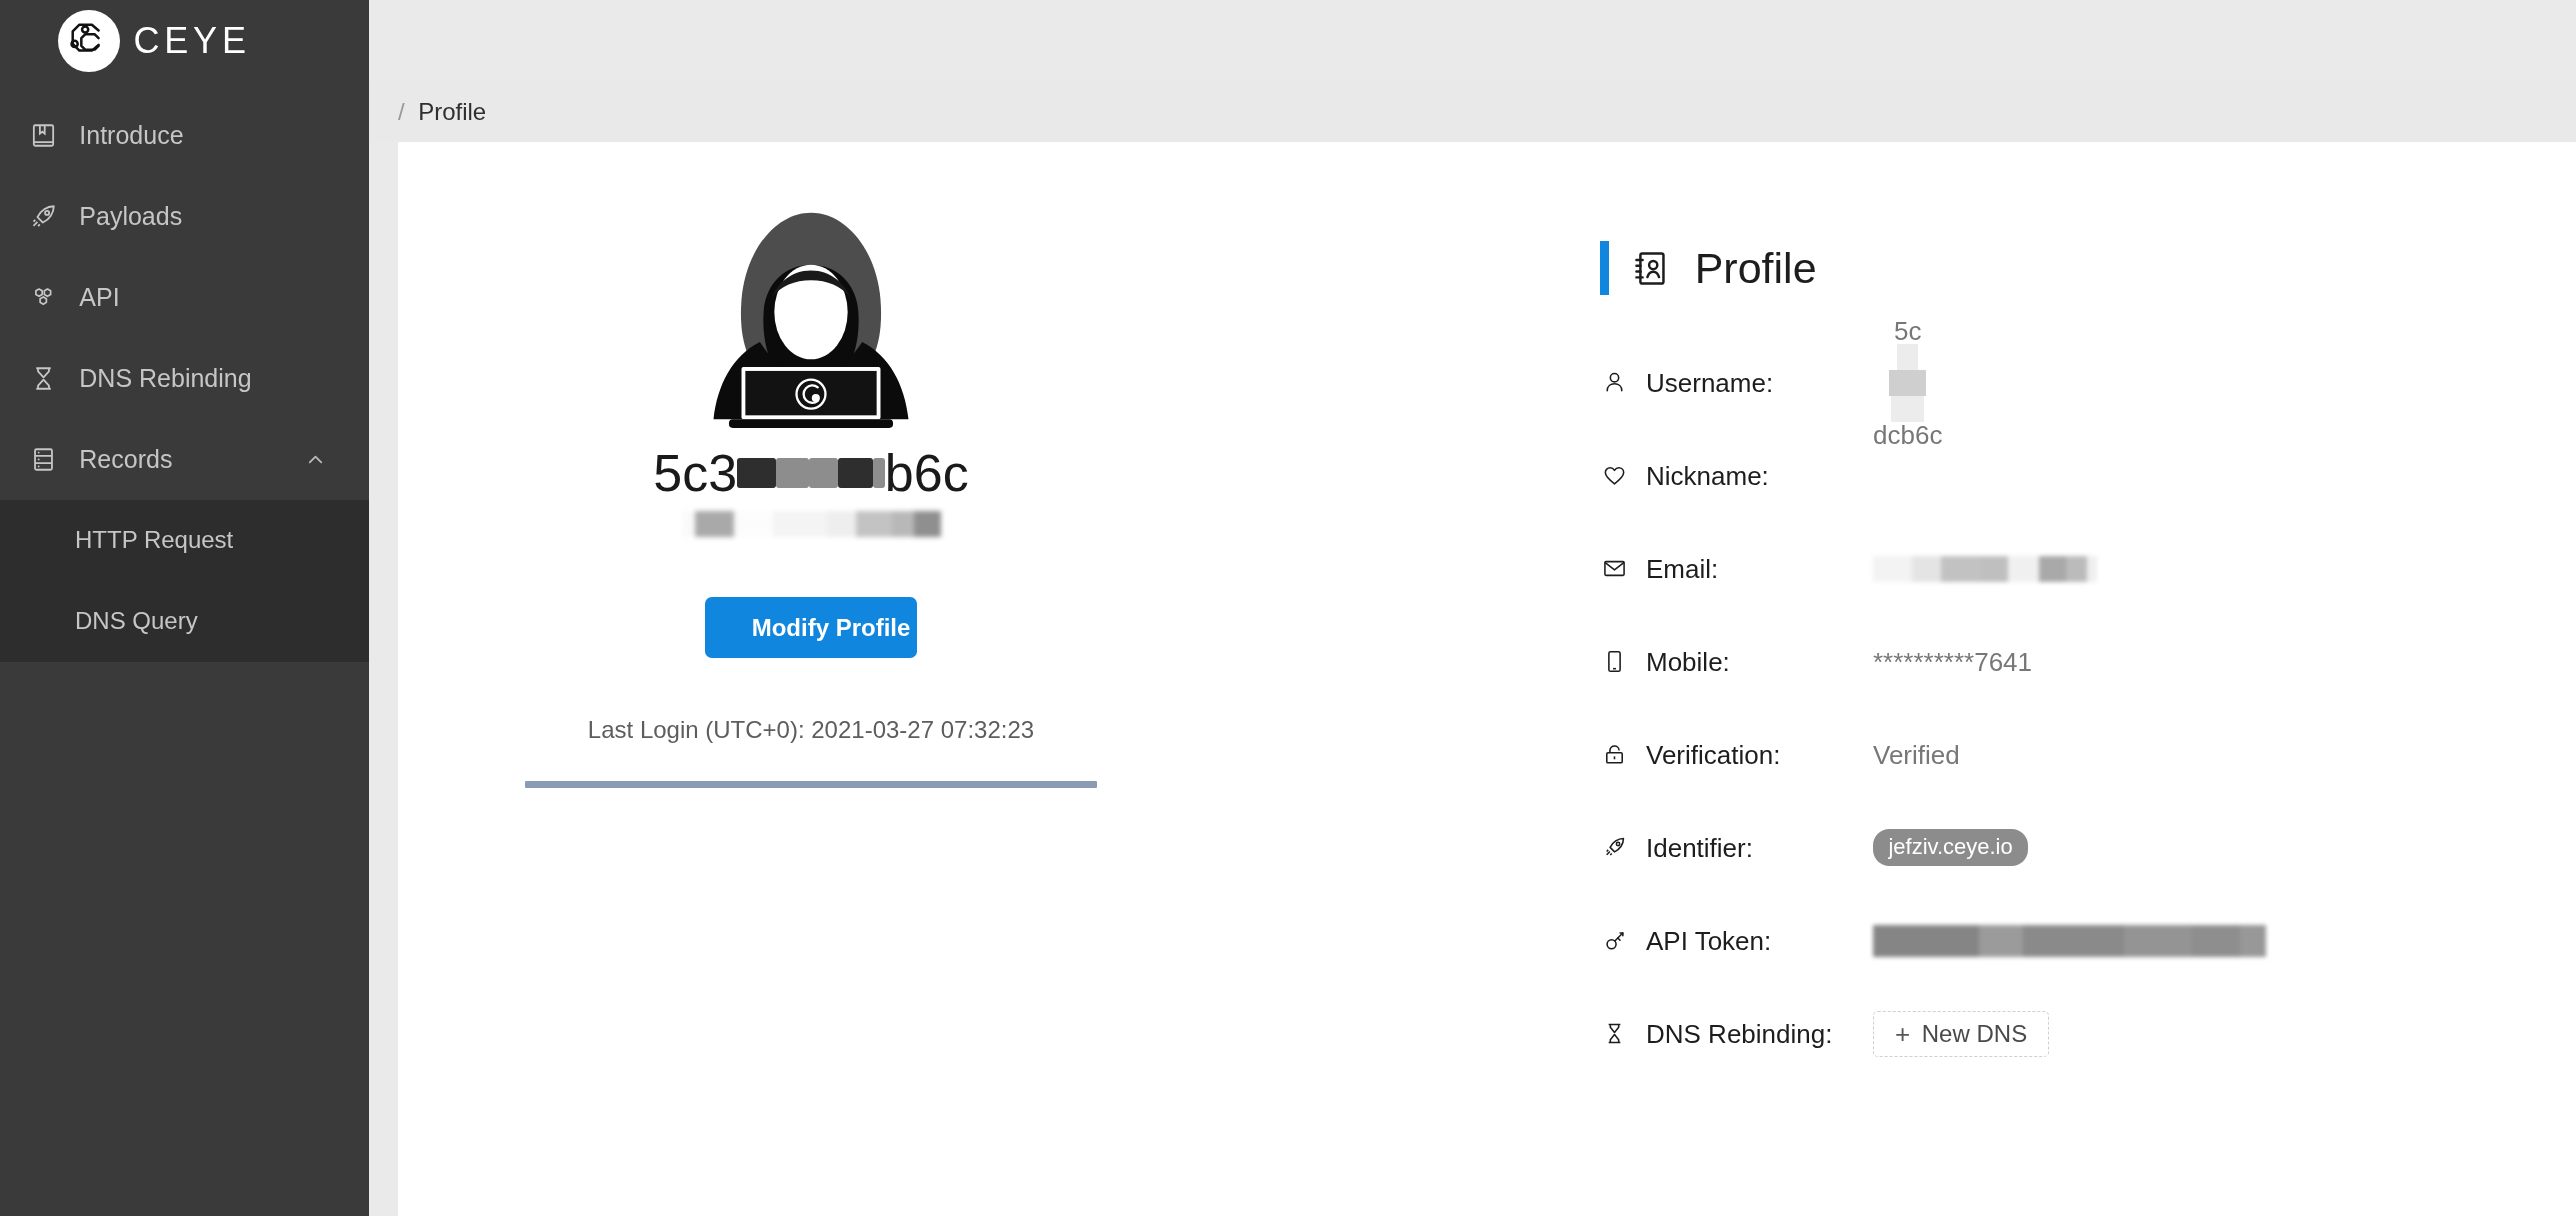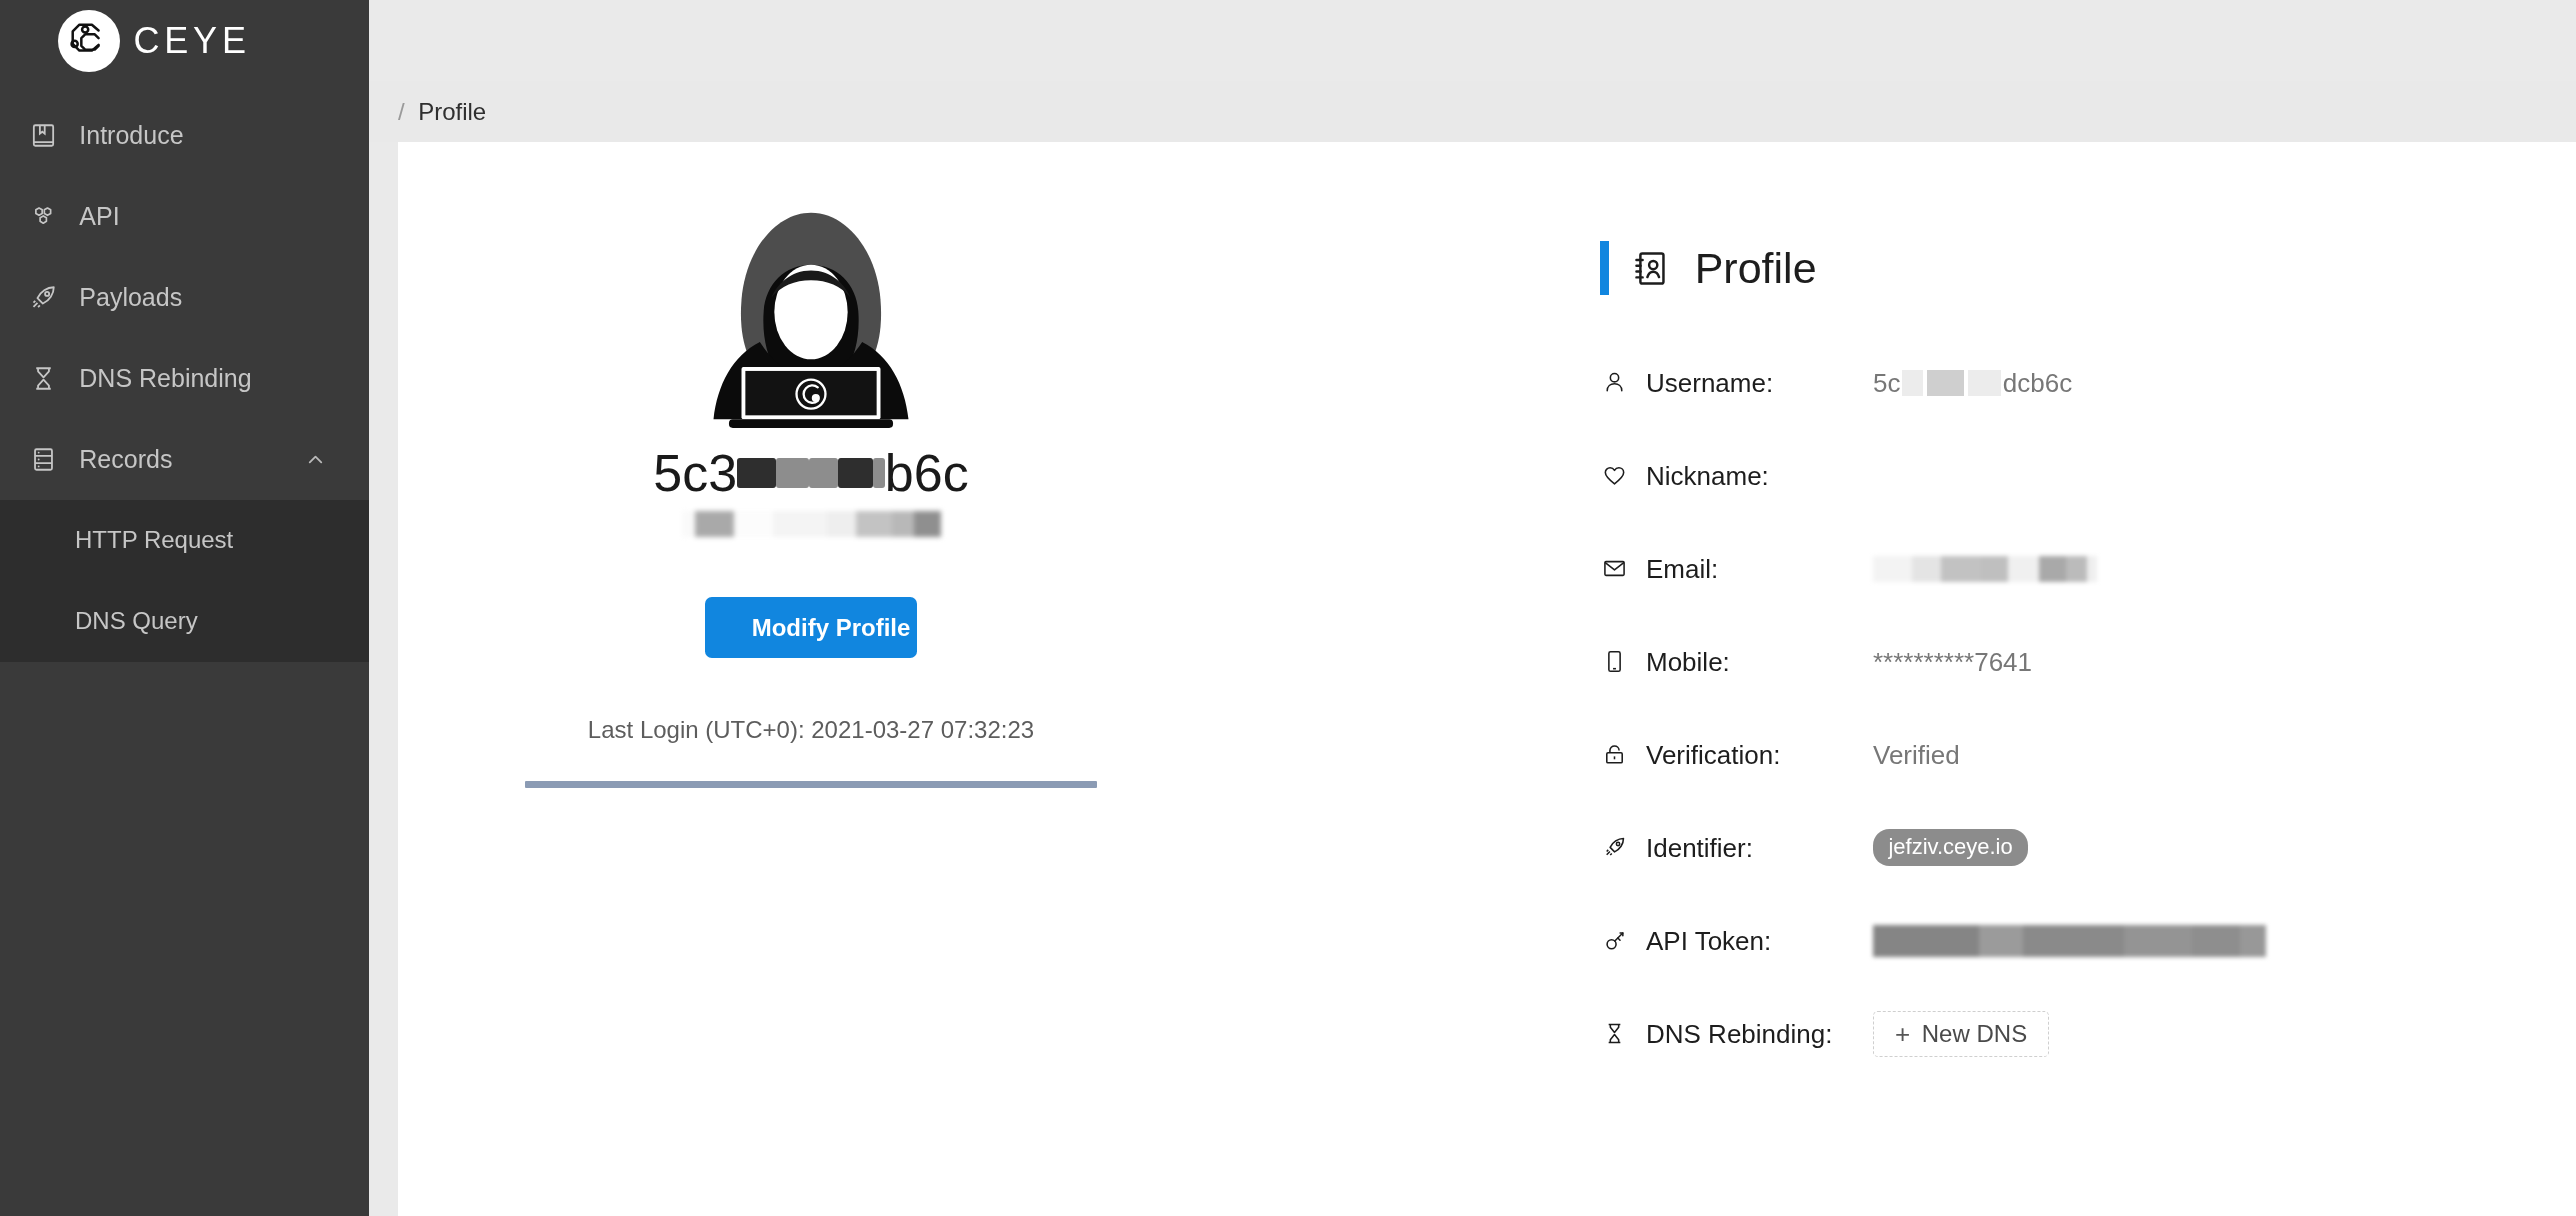--- a/index.html
+++ b/index.html
@@ -268,20 +268,21 @@
     color: #1d1d1d;
     line-height: 1;
   }
   .info-value {
     font-size: 26px;
     color: #777777;
     line-height: 1;
     display: flex;
     align-items: center;
     white-space: nowrap;
+    flex-direction: column;
   }
 
   
   .uname-val { position: relative; display: inline-flex; align-items: center; }
   .uname-mask {
     display: inline-block;
     vertical-align: middle;
     background: #cfcfcf;
     height: 26px;
     margin: 0 1.9px;
@@ -369,38 +370,38 @@
             <rect x="4" y="3.5" width="16" height="17" rx="1.2"></rect>
             <path d="M9 3.5 v7 l2-1.6 2 1.6 v-7" fill="none"></path>
             <path d="M4 17.5 h16"></path>
           </svg>
         </span>
         <span class="nav-label">Introduce</span>
       </div>
 
       <div class="nav-item">
         <span class="nav-ico">
+          <svg width="29" height="29" viewBox="0 0 24 24" fill="none" stroke="#c6c6c6" stroke-width="1.5" stroke-linejoin="round">
+            <path d="M20.5 3.5 C15 3.5 9.5 7 7 12.5 l4.5 4.5 C17 14.5 20.5 9 20.5 3.5 Z"></path>
+            <circle cx="15" cy="9" r="1.7"></circle>
+            <path d="M7 16.5 l-3.3 3.3 M5.2 14.8 l-1.5 1.5 M9 18.5 l-1.5 1.5"></path>
+          </svg>
+        </span>
+        <span class="nav-label">Payloads</span>
+      </div>
+
+      <div class="nav-item">
+        <span class="nav-ico">
           <svg width="29" height="29" viewBox="0 0 24 24" fill="none" stroke="#c6c6c6" stroke-width="1.4" stroke-linejoin="round">
             <path d="M8.3 5 l2.6 1.5 v3 L8.3 11 5.7 9.5 v-3 Z"></path>
             <path d="M15.3 5 l2.6 1.5 v3 L15.3 11 12.7 9.5 v-3 Z"></path>
             <path d="M11.8 11.5 l2.6 1.5 v3 l-2.6 1.5 -2.6 -1.5 v-3 Z"></path>
           </svg>
         </span>
         <span class="nav-label">API</span>
-      </div>
-
-      <div class="nav-item">
-        <span class="nav-ico">
-          <svg width="29" height="29" viewBox="0 0 24 24" fill="none" stroke="#c6c6c6" stroke-width="1.5" stroke-linejoin="round">
-            <path d="M20.5 3.5 C15 3.5 9.5 7 7 12.5 l4.5 4.5 C17 14.5 20.5 9 20.5 3.5 Z"></path>
-            <circle cx="15" cy="9" r="1.7"></circle>
-            <path d="M7 16.5 l-3.3 3.3 M5.2 14.8 l-1.5 1.5 M9 18.5 l-1.5 1.5"></path>
-          </svg>
-        </span>
-        <span class="nav-label">Payloads</span>
       </div>
 
       <div class="nav-item">
         <span class="nav-ico">
           <svg width="29" height="29" viewBox="0 0 24 24" fill="none" stroke="#c6c6c6" stroke-width="1.5" stroke-linejoin="round">
             <path d="M6 3.5 h12 M6 20.5 h12"></path>
             <path d="M7.5 3.5 v2.6 L12 11 l4.5 -4.9 V3.5"></path>
             <path d="M7.5 20.5 v-2.6 L12 13 l4.5 4.9 v2.6"></path>
           </svg>
         </span>

